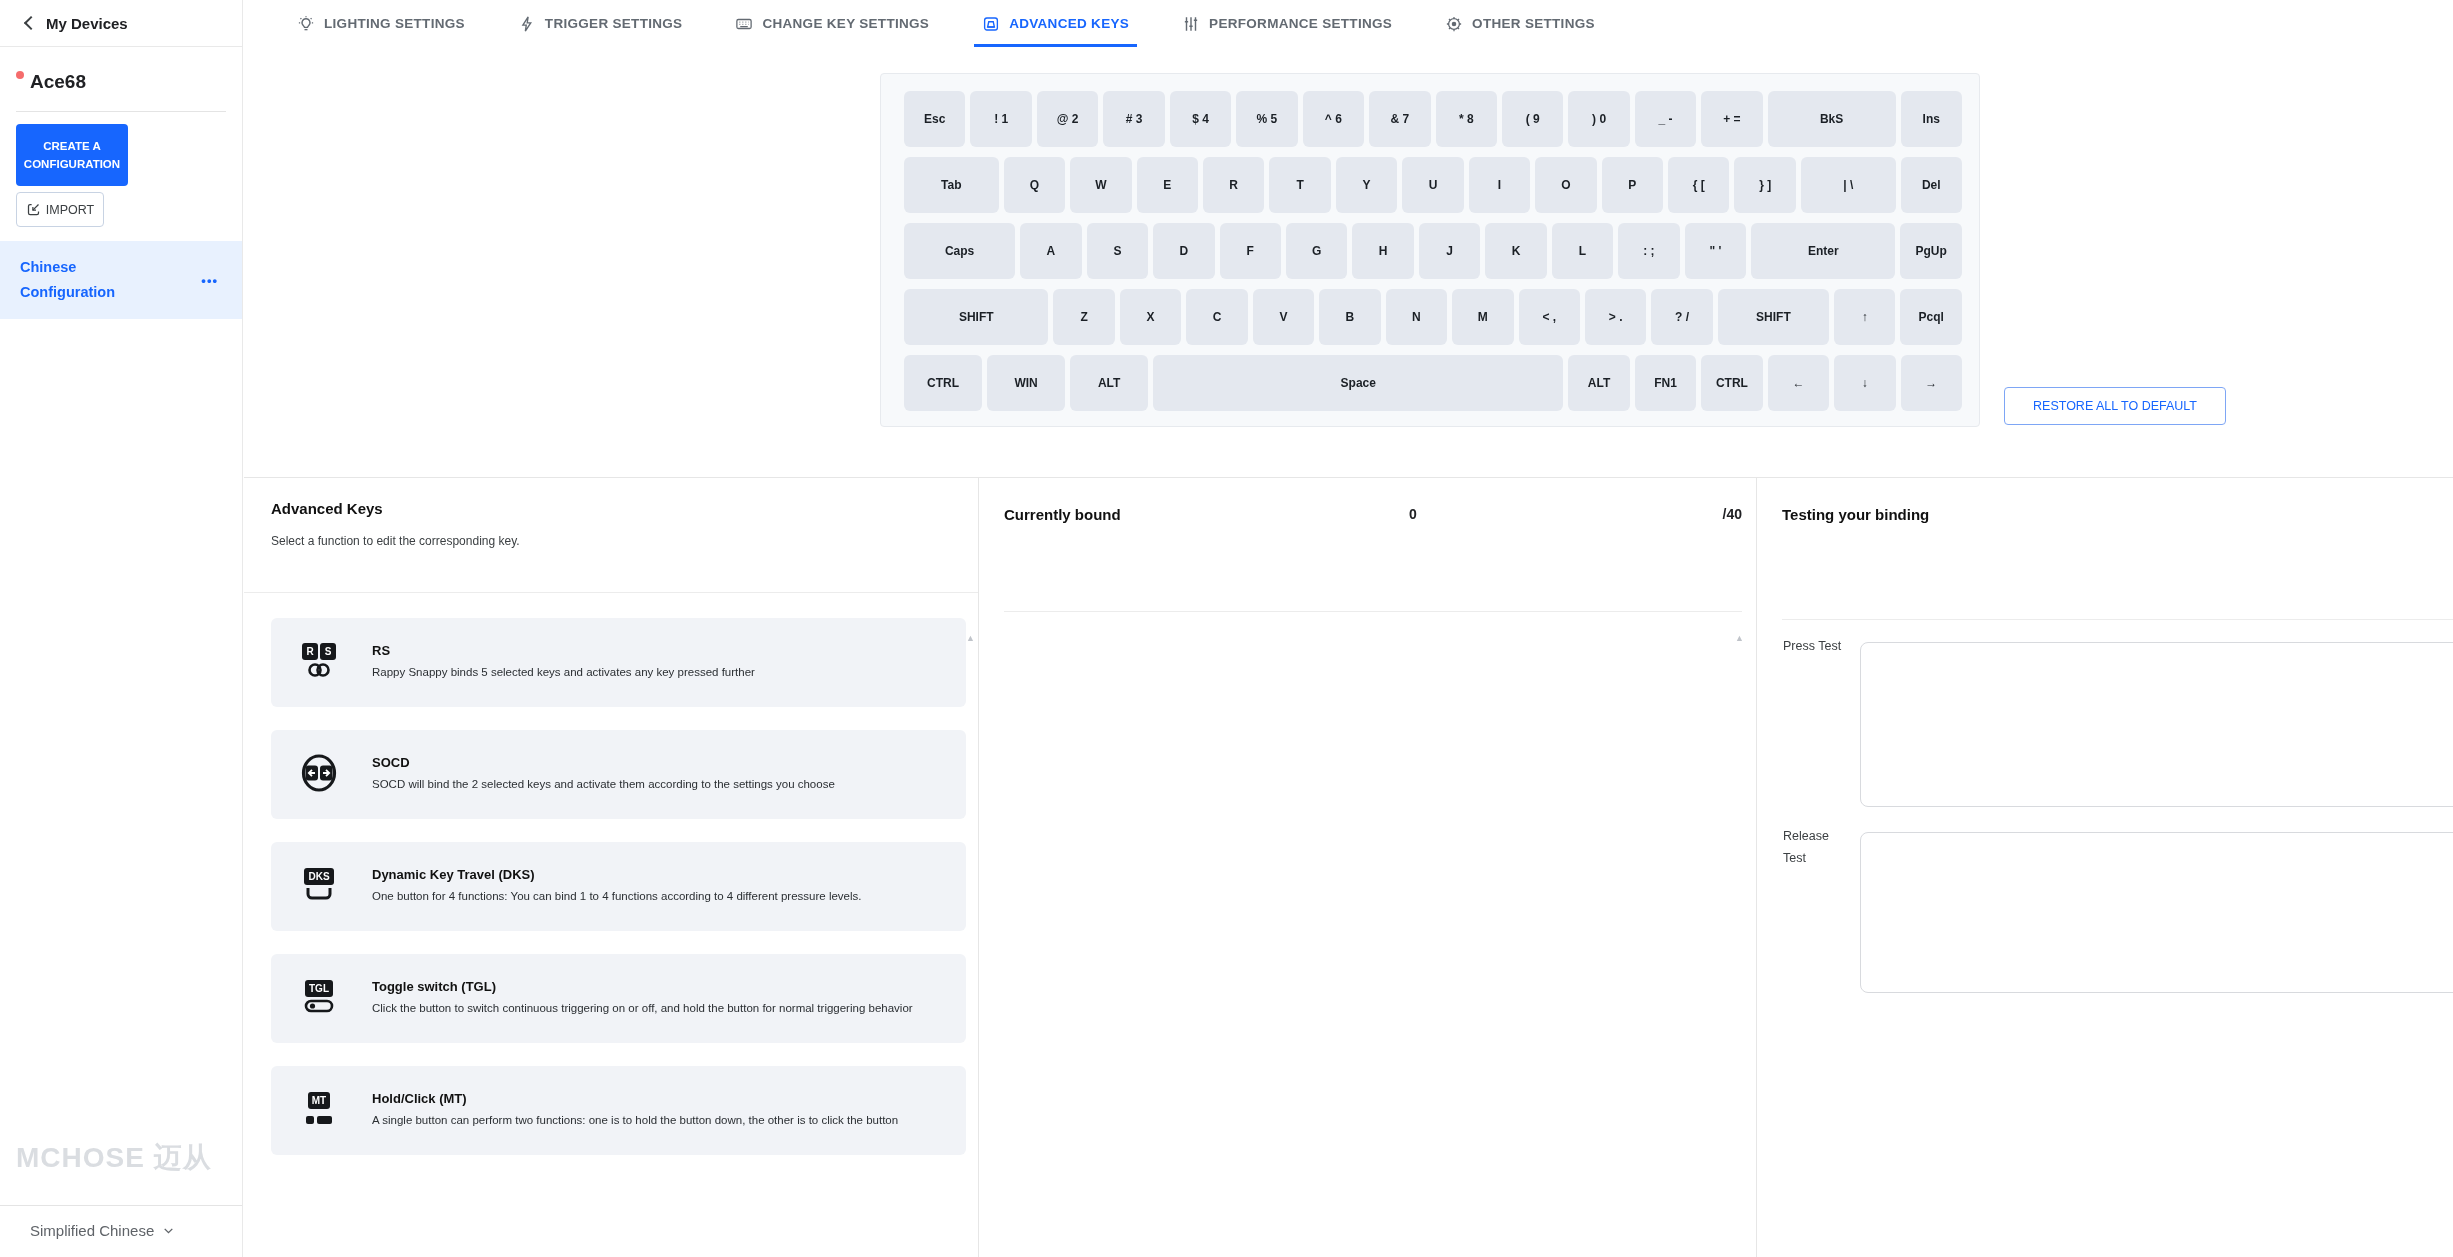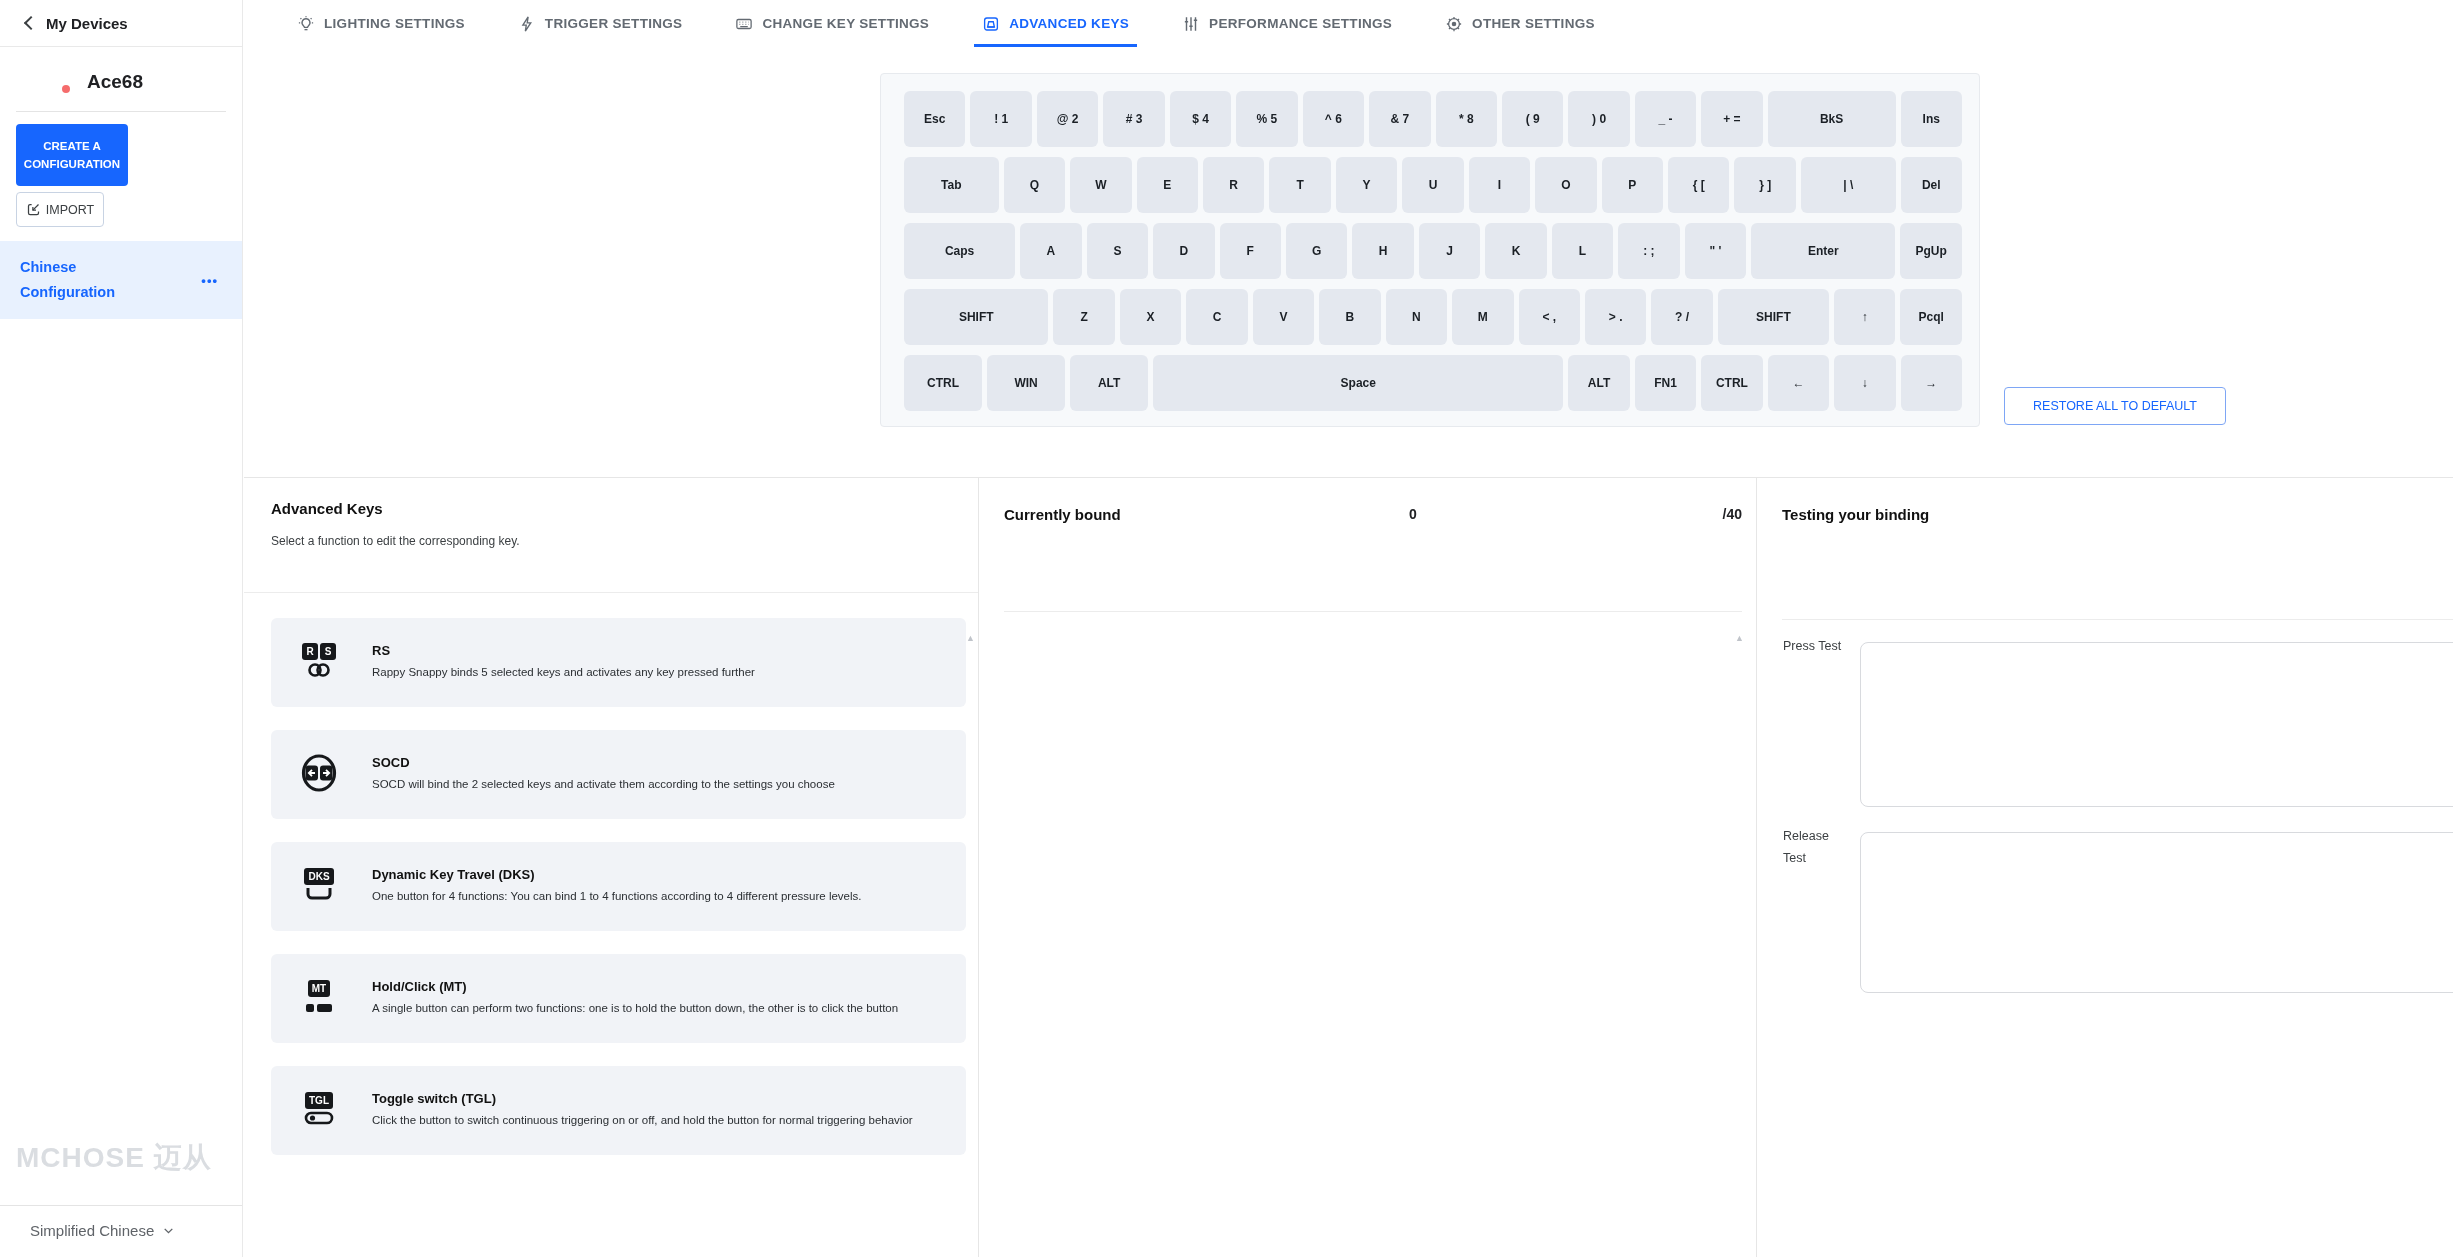--- a/index.html
+++ b/index.html
@@ -8,21 +8,21 @@
   .stage { position:relative; width:2453px; height:1257px; background:#fff; }
 
   
   .sidebar { position:absolute; left:0; top:0; width:243px; height:1257px;
     border-right:1px solid #e9e9e9; background:#fff; }
   .sb-header { height:47px; display:flex; align-items:center; gap:10px;
     padding-left:26px; border-bottom:1px solid #e9e9e9; }
   .back-chevron { width:10px; height:10px; border-left:2px solid #3c4043; border-bottom:2px solid #3c4043;
     transform:rotate(45deg); cursor:pointer; }
   .sb-title { font-size:15px; font-weight:bold; color:#202124; }
-  .device-row { display:flex; align-items:flex-end; gap:17px; padding:24px 0 0 16px;margin-left:46px; }
+  .device-row { display:flex; align-items:flex-start; gap:6px; padding:24px 0 0 16px; }
   .red-dot { width:8px; height:8px; border-radius:50%; background:#f56c6c; }
   .device-name { font-size:19px; font-weight:bold; }
   .sb-divider { border:none; border-top:1px solid #e4e4e4; margin:18px 16px 0 16px; }
   .sb-btnrow { display:flex; gap:6px; padding:12px 0 0 16px; align-items:flex-start;flex-direction:column; }
   .btn-create { width:112px; min-height:62px; background:#1766fe; color:#fff; border:none; border-radius:4px;
     font-size:11.5px; font-weight:bold; line-height:1.6; cursor:pointer; padding:6px 2px;
     font-family:inherit; }
   .btn-import { width:88px; height:35px; background:#fff; border:1px solid #c8d3e3; border-radius:4px;
     display:flex; align-items:center; justify-content:center; gap:5px; font-size:12.5px; color:#3c4043;
     cursor:pointer; font-family:inherit; }
@@ -337,45 +337,45 @@
                   </svg></span>
               </div>
               <div>
                 <div class="adv-title">Dynamic Key Travel (DKS)</div>
                 <div class="adv-desc">One button for 4 functions: You can bind 1 to 4 functions according to 4 different pressure levels.</div>
               </div>
             </div>
             <div class="adv-item">
               <div class="adv-icon">
                 <div class="badge-row">
+                  <span class="badge">TGL</span>
+                </div>
+                <span><svg width="30" height="14" viewBox="0 0 30 14">
+                    <rect x="2" y="2" width="26" height="10" rx="5" fill="none" stroke="#16181b" stroke-width="2.6"></rect>
+                    <circle cx="8.5" cy="7" r="2.6" fill="#16181b"></circle>
+                  </svg></span>
+              </div>
+              <div>
+                <div class="adv-title">Toggle switch (TGL)</div>
+                <div class="adv-desc">Click the button to switch continuous triggering on or off, and hold the button for normal triggering behavior</div>
+              </div>
+            </div>
+            <div class="adv-item">
+              <div class="adv-icon">
+                <div class="badge-row">
                   <span class="badge">MT</span>
                 </div>
                 <span><svg width="30" height="10" viewBox="0 0 30 10">
                     <rect x="2" y="1" width="8" height="8" rx="2" fill="#16181b"></rect>
                     <rect x="13" y="1" width="15" height="8" rx="2" fill="#16181b"></rect>
                   </svg></span>
               </div>
               <div>
                 <div class="adv-title">Hold/Click (MT)</div>
                 <div class="adv-desc">A single button can perform two functions: one is to hold the button down, the other is to click the button</div>
-              </div>
-            </div>
-            <div class="adv-item">
-              <div class="adv-icon">
-                <div class="badge-row">
-                  <span class="badge">TGL</span>
-                </div>
-                <span><svg width="30" height="14" viewBox="0 0 30 14">
-                    <rect x="2" y="2" width="26" height="10" rx="5" fill="none" stroke="#16181b" stroke-width="2.6"></rect>
-                    <circle cx="8.5" cy="7" r="2.6" fill="#16181b"></circle>
-                  </svg></span>
-              </div>
-              <div>
-                <div class="adv-title">Toggle switch (TGL)</div>
-                <div class="adv-desc">Click the button to switch continuous triggering on or off, and hold the button for normal triggering behavior</div>
               </div>
             </div>
           </div>
       </div>
 
       <div class="col col-bound">
         <div class="bound-head">
           <span class="col-title bound-title">Currently bound</span>
           <span class="bound-count">0</span>
           <span class="bound-max">/40</span>

